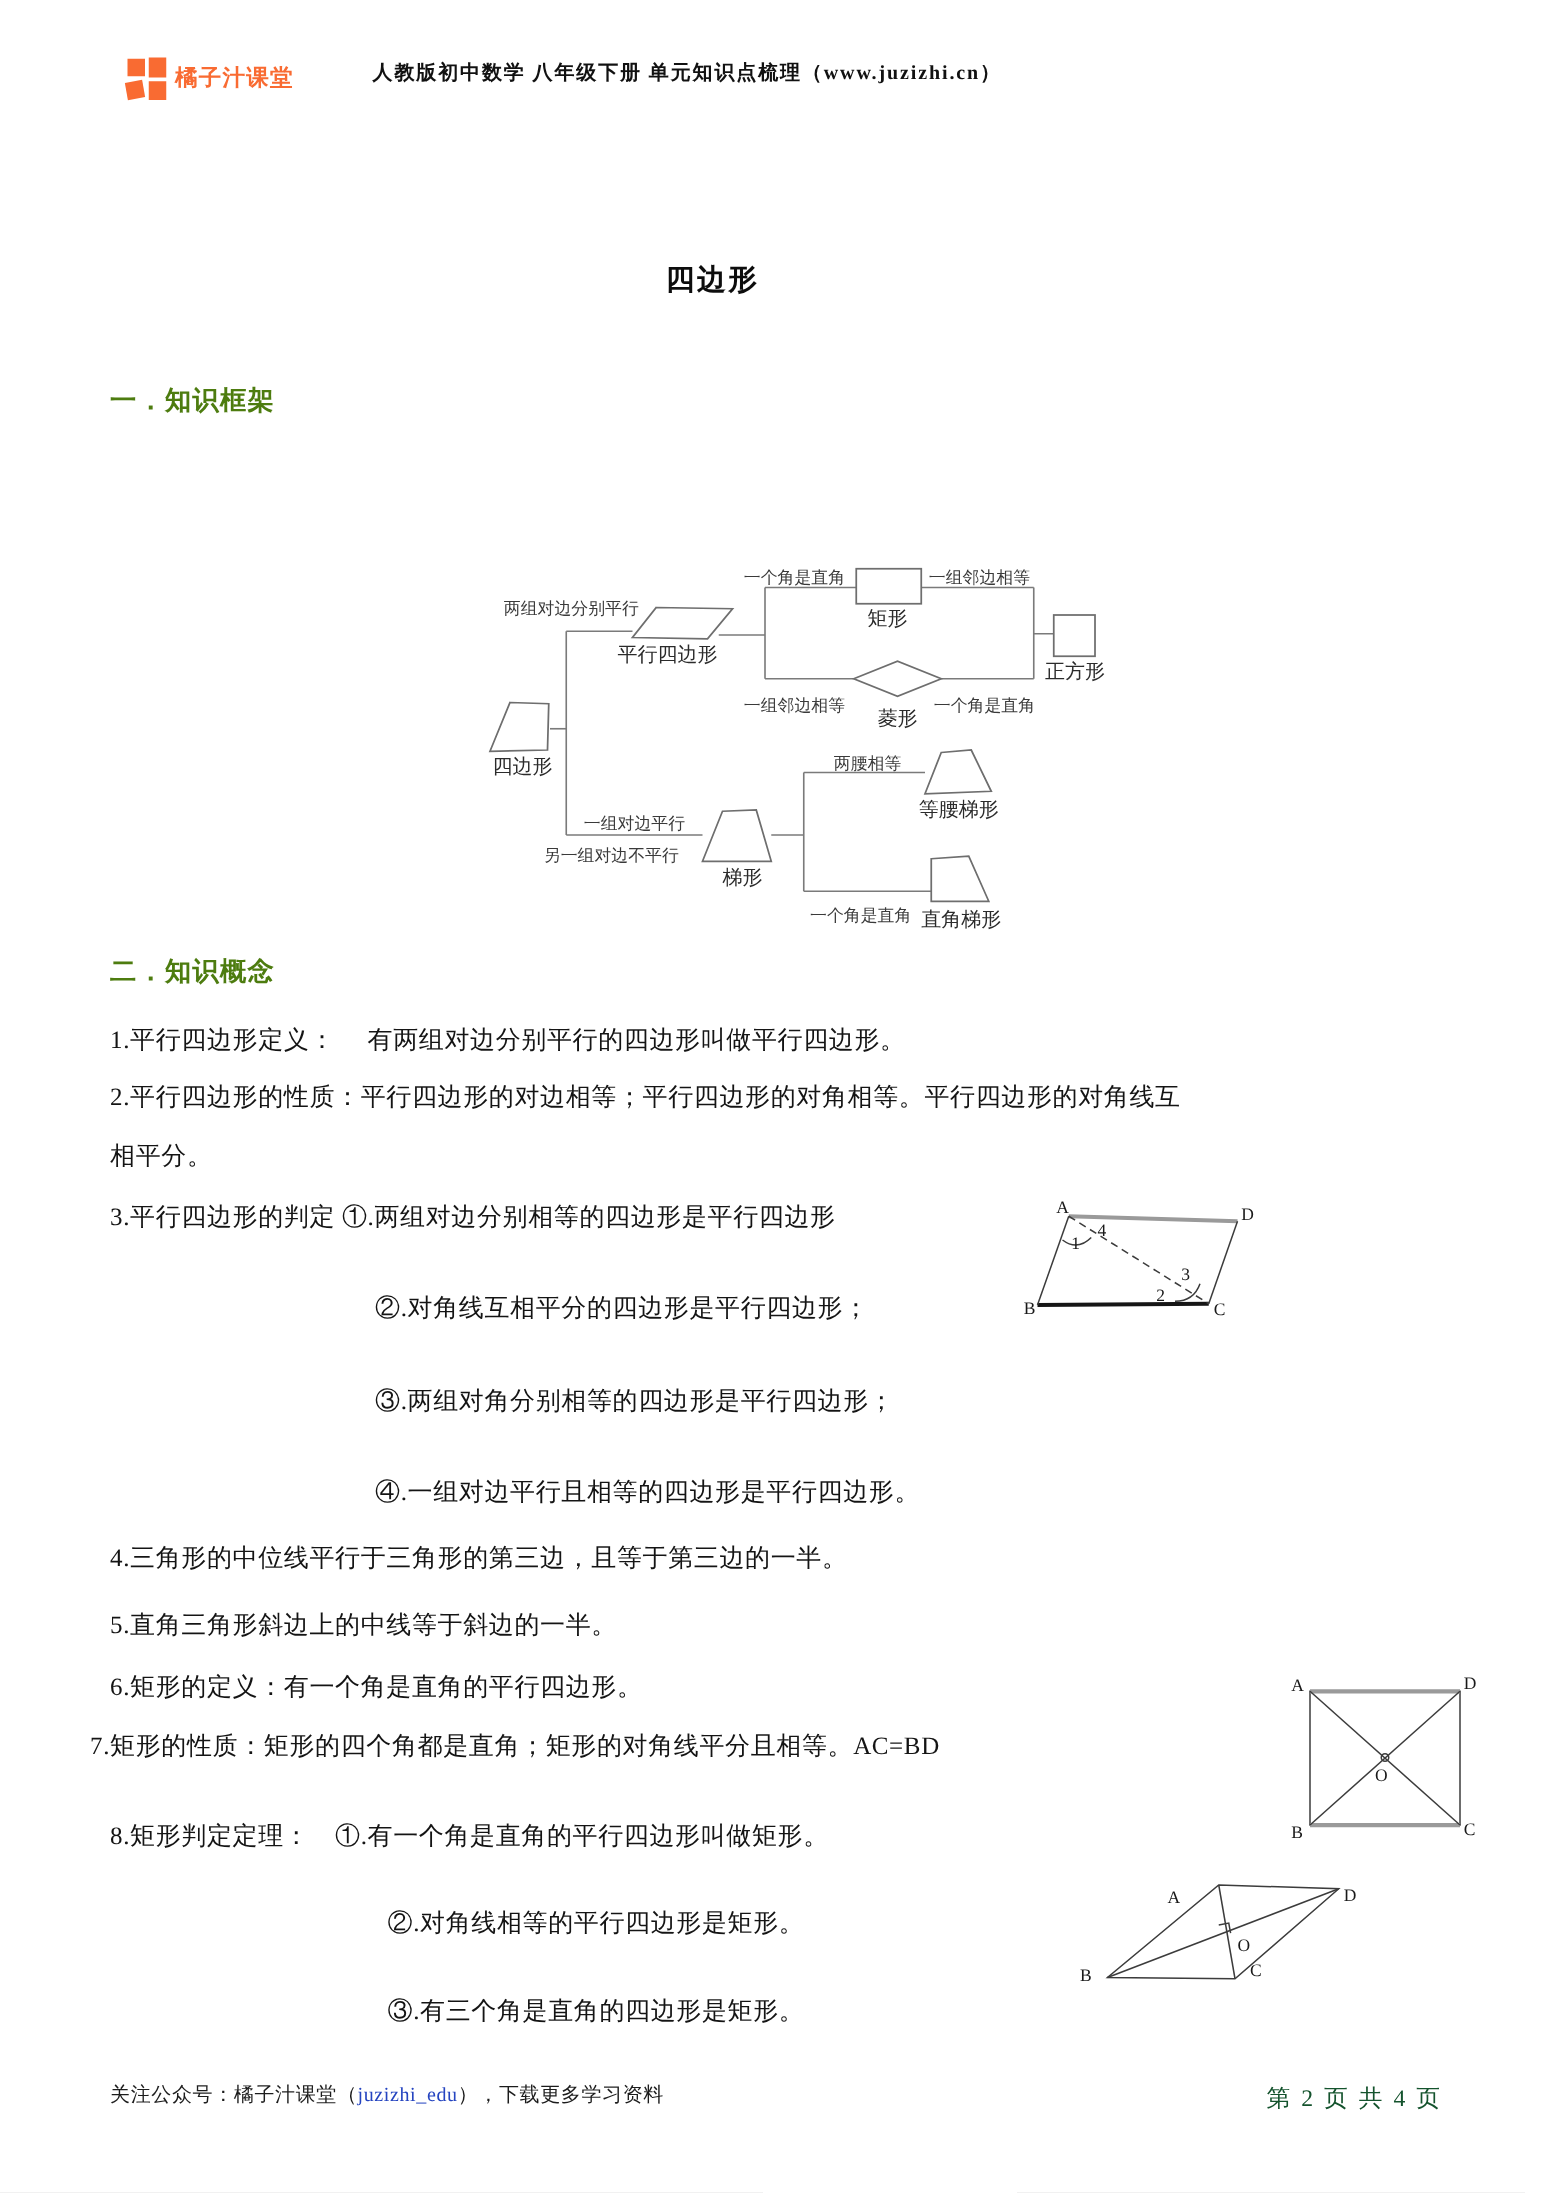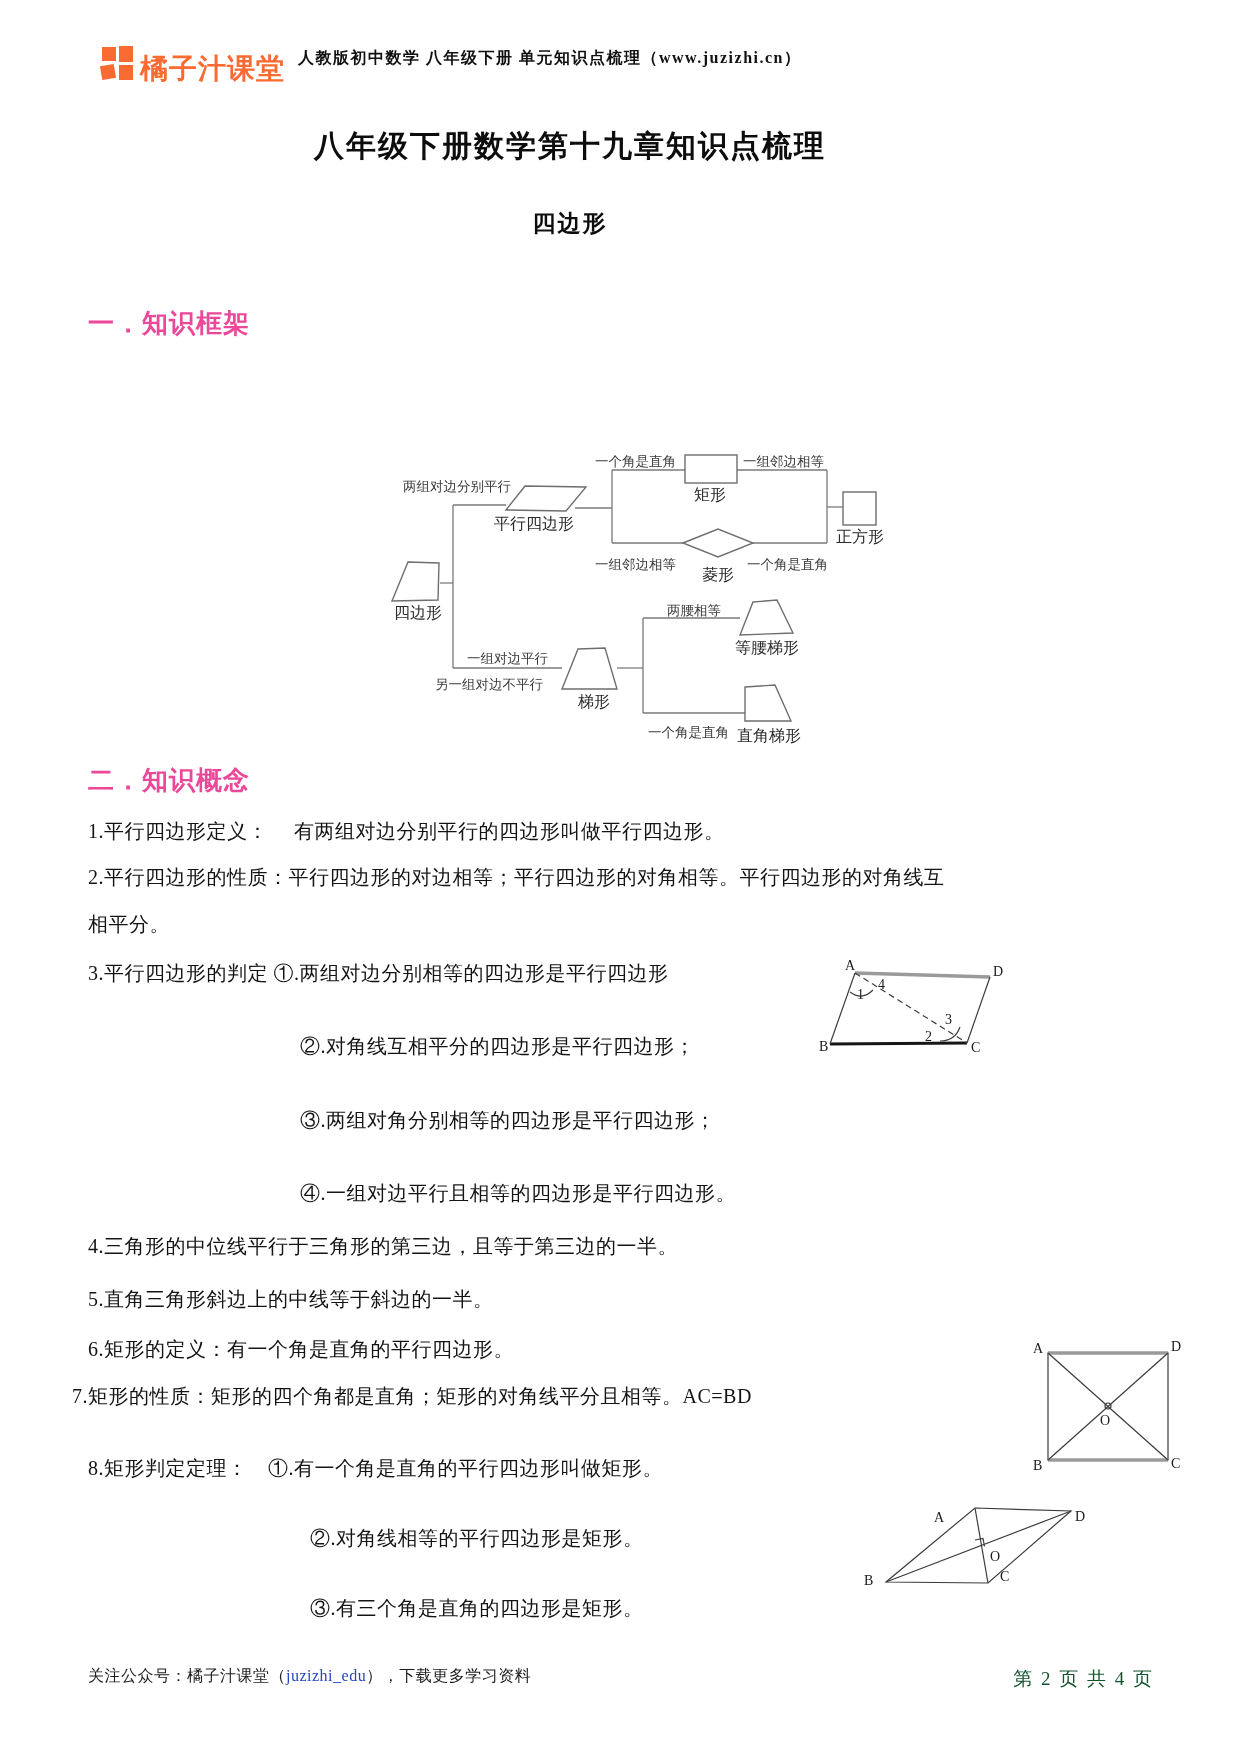--- a/index.html
+++ b/index.html
@@ -8,38 +8,38 @@
     width:1240px;height:1754px;
     background:#ffffff;
     font-family:"Liberation Serif", serif;
     color:#151515;
     overflow:hidden;
   }
   
   .hdr-logo-icon{position:absolute;left:98px;top:44px;width:38px;height:40px;}
   .hdr-logo-text{
     position:absolute;left:140px;top:50px;
-    font-size:28px;font-weight:bold;color:#f96b32;letter-spacing:1px;
+    font-size:18px;font-weight:bold;color:#f96b32;letter-spacing:1px;
   }
   .hdr-title{
     position:absolute;left:298px;top:48px;
     font-size:16px;font-weight:bold;letter-spacing:1.5px;color:#111;
   }
   
   .doc-title{
     position:absolute;left:0;top:126px;width:1140px;text-align:center;
     font-size:30px;font-weight:bold;letter-spacing:2px;color:#0d0d0d;
   }
   .doc-subtitle{
     position:absolute;left:0;top:208px;width:1140px;text-align:center;
     font-size:23px;font-weight:bold;letter-spacing:2px;color:#0d0d0d;
   }
   .sec-heading{
     position:absolute;left:88px;
-    font-size:26px;font-weight:bold;letter-spacing:1px;color:#ec4899;
+    font-size:21px;font-weight:bold;letter-spacing:1px;color:#4d7c0f;
   }
   .sec1{top:306px;}
   .sec2{top:763px;}
   
   .diagram-svg{position:absolute;left:345px;top:395px;width:560px;height:355px;}
   .diagram-svg .shape{fill:none;stroke:#6e6e6e;stroke-width:1.4;}
   .diagram-svg .conn{fill:none;stroke:#7a7a7a;stroke-width:1.3;}
   .diagram-svg text{font-family:"Liberation Serif",serif;fill:#2b2b2b;}
   .diagram-svg .node-label{font-size:16px;}
   .diagram-svg .cond-label{font-size:13.5px;fill:#3a3a3a;}
@@ -88,21 +88,20 @@
 
   <svg class="hdr-logo-icon" viewBox="0 0 38 40">
     <rect x="4" y="3" width="14" height="14" fill="#f96b32"></rect>
     <rect x="21" y="2" width="14" height="16" fill="#f96b32"></rect>
     <rect x="21" y="21" width="14" height="15" fill="#f96b32"></rect>
     <rect x="3" y="21" width="14" height="14" transform="rotate(-10 10 28)" fill="#f96b32"></rect>
   </svg>
   <div class="hdr-logo-text">橘子汁课堂</div>
   <div class="hdr-title">人教版初中数学 八年级下册 单元知识点梳理（www.juzizhi.cn）</div>
 
-  <div class="doc-title">八年级下册数学第十九章知识点梳理</div>
   <div class="doc-subtitle">四边形</div>
   <div class="sec-heading sec1">一．知识框架</div>
 
   <svg class="diagram-svg" viewBox="345 395 560 355">
 
     <path class="conn" d="M440 583 H453"></path>
     <path class="conn" d="M453 505 V668"></path>
     <path class="conn" d="M453 505 H506"></path>
     <path class="conn" d="M575 508 H612"></path>
     <path class="conn" d="M612 470 V543"></path>

